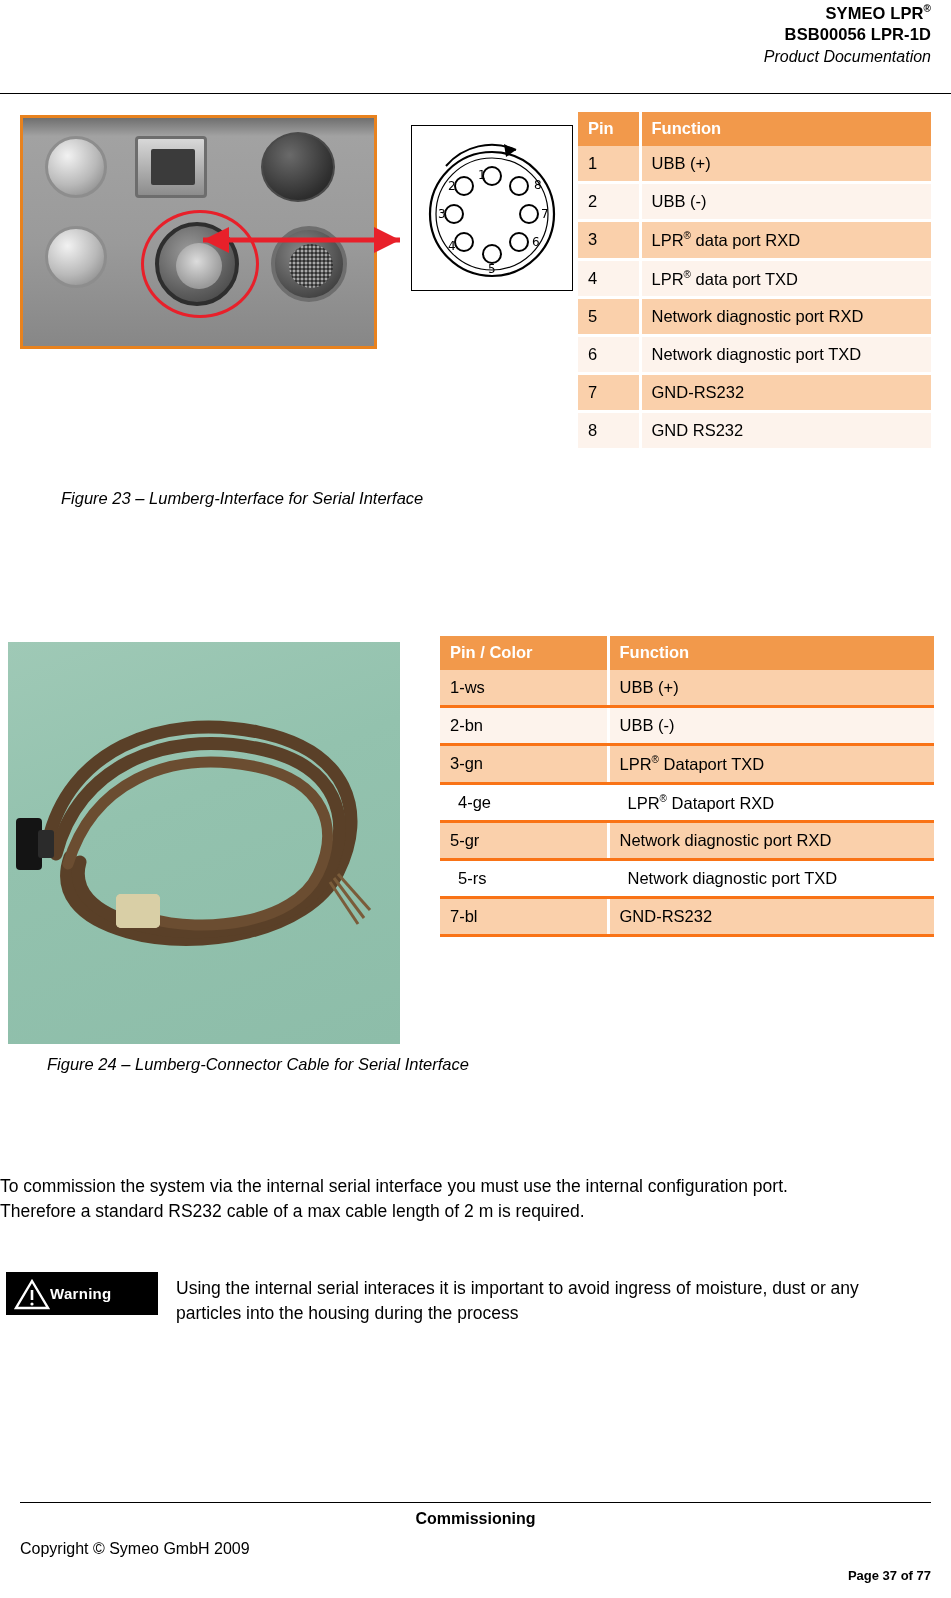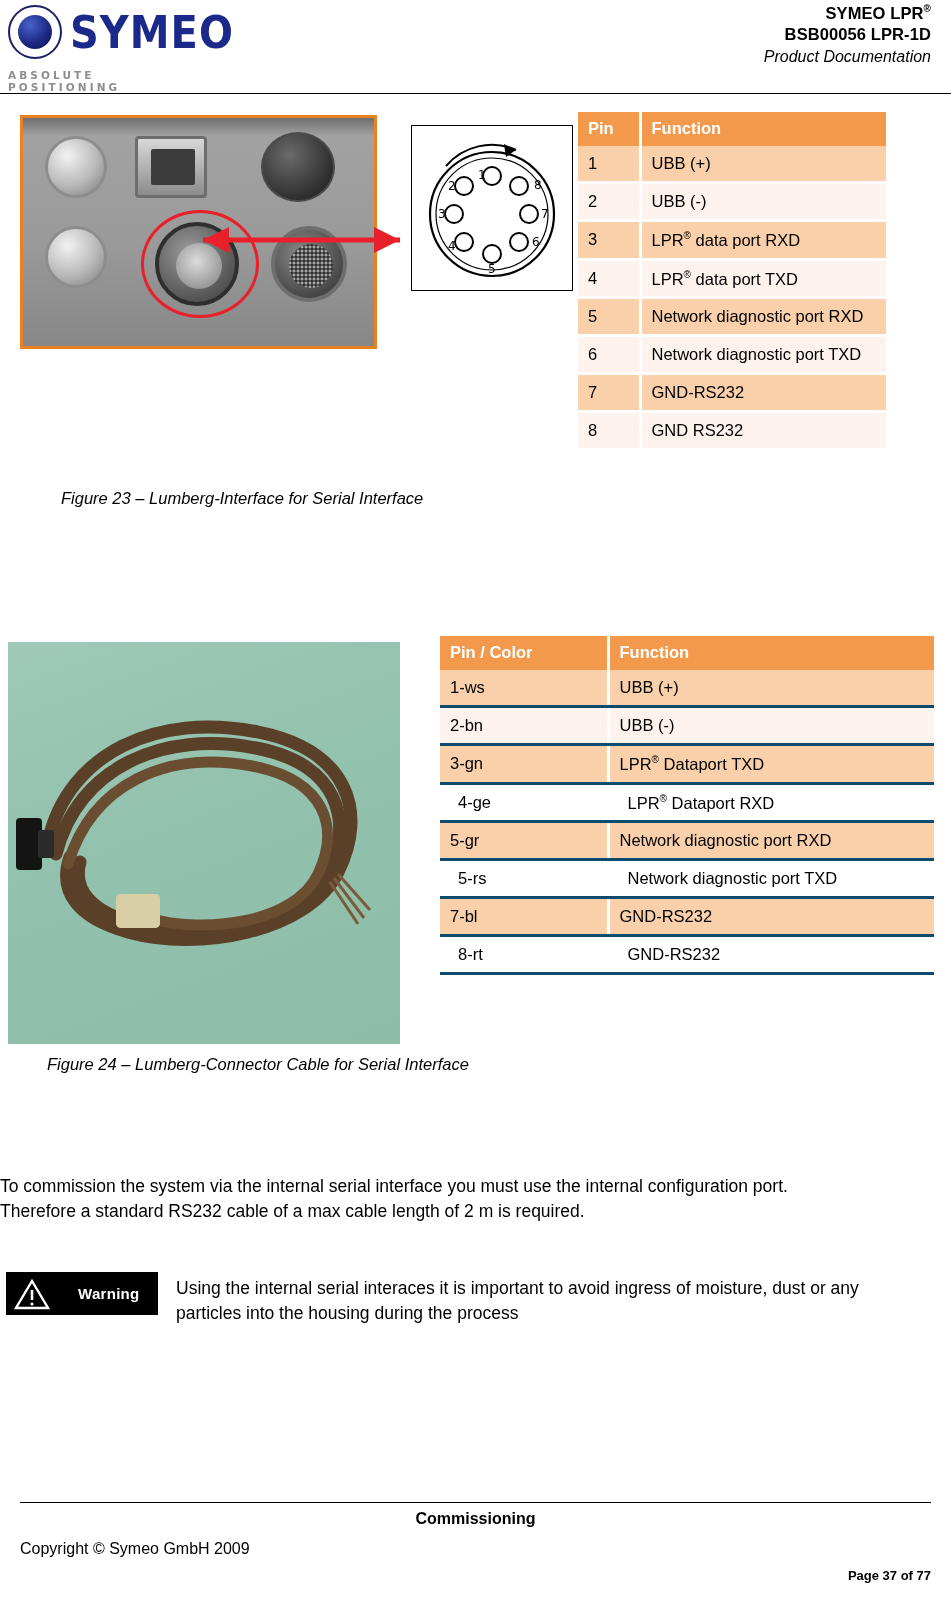--- a/index.html
+++ b/index.html
@@ -191,34 +191,34 @@
   table.pin-table td {
     padding: 8px 10px;
     border: none;
     vertical-align: middle;
   }
   tr.shade td { background: #fad0ab; }
   tr.plain td { background: #fdf3ec; }
   tr.plain-white td { background: #ffffff; }
 
   #table-23 {
-    position: absolute; left: 578px; top: 16px; width: 308px;
+    position: absolute; left: 578px; top: 16px; width: 353px;
   }
   #table-23 th:first-child { width: 62px; }
   #table-23 td:first-child { width: 62px; }
   
   #table-23 th:first-child, #table-23 td:first-child { border-right: 3px solid #ffffff; }
   #table-23 tr td { border-bottom: 3px solid #ffffff; }
 
   #table-24 {
     position: absolute; left: 440px; top: 540px; width: 494px;
   }
   #table-24 th:first-child, #table-24 td:first-child { width: 168px; }
   #table-24 th:first-child, #table-24 td:first-child { border-right: 3px solid #ffffff; }
-  #table-24 tr td { border-bottom: 3px solid #0c4a6e; }
+  #table-24 tr td { border-bottom: 3px solid #f97316; }
   #table-24 tr.plain-white td:first-child,
   #table-24 tr.plain-white td { padding-left: 18px; }
 
   
   .photo-cable {
     position: absolute; left: 8px; top: 546px;
     width: 392px; height: 402px;
     background: linear-gradient(160deg,#9fc9b6 0%,#93c2ae 40%,#8dbda9 100%);
     overflow: hidden;
   }
@@ -230,21 +230,21 @@
     font-size: 17.5px; line-height: 1.42;
   }
   
   .warn-row {
     position: absolute; left: 0px; top: 1166px; width: 900px;
   }
   .warn-badge {
     position: absolute; left: 6px; top: 10px;
     width: 152px; height: 43px;
     background: #000000;
-    display: flex; align-items: center; gap: 28px;
+    display: flex; align-items: center; gap: 0;
     padding-left: 8px;
   }
   .warn-tri { flex: none; }
   .warn-badge-label {
     color: #ffffff; font-size: 15px; font-weight: bold; letter-spacing: .3px;
   }
   .warn-text {
     position: absolute; left: 176px; top: 14px; width: 700px;
     font-size: 17.5px; line-height: 1.42;
   }
@@ -269,29 +269,20 @@
   .footer-right {
     position: absolute; right: 20px; top: 66px;
     font-size: 13px; font-weight: bold;
   }
 </style>
 </head>
 <body>
 
 <div class="page-header">
 
-  <div class="logo">
-    <div class="logo-row">
-      <span class="logo-mark">
-        <span class="logo-mark-inner"></span>
-      </span>
-      <span class="logo-word">SYMEO</span>
-    </div>
-    <div class="logo-sub">ABSOLUTE POSITIONING</div>
-  </div>
 
   <div class="header-right">
     <div class="hdr-line1"><span>SYMEO LPR</span><sup class="reg">®</sup></div>
     <div class="hdr-line2">BSB00056 LPR-1D</div>
     <div class="hdr-line3">Product Documentation</div>
   </div>
 
   <div class="header-rule"></div>
 </div>
 
@@ -445,24 +436,20 @@
           <td>Network diagnostic port RXD</td>
         </tr>
         <tr class="plain-white">
           <td>5-rs</td>
           <td>Network diagnostic port TXD</td>
         </tr>
         <tr class="shade">
           <td>7-bl</td>
           <td>GND-RS232</td>
         </tr>
-        <tr class="plain-white">
-          <td>8-rt</td>
-          <td>GND-RS232</td>
-        </tr>
       </tbody>
   </table>
 
   <div class="fig-caption" id="fig24-caption">Figure 24 – Lumberg-Connector Cable for Serial Interface</div>
 
   <div id="body-text">To commission the system via the internal serial interface you must use the internal configuration port. Therefore a standard RS232 cable of a max cable length of 2 m is required.</div>
 
   <div class="warn-row">
     <div class="warn-badge">
       <svg class="warn-tri" width="36" height="32" viewBox="0 0 36 32">

